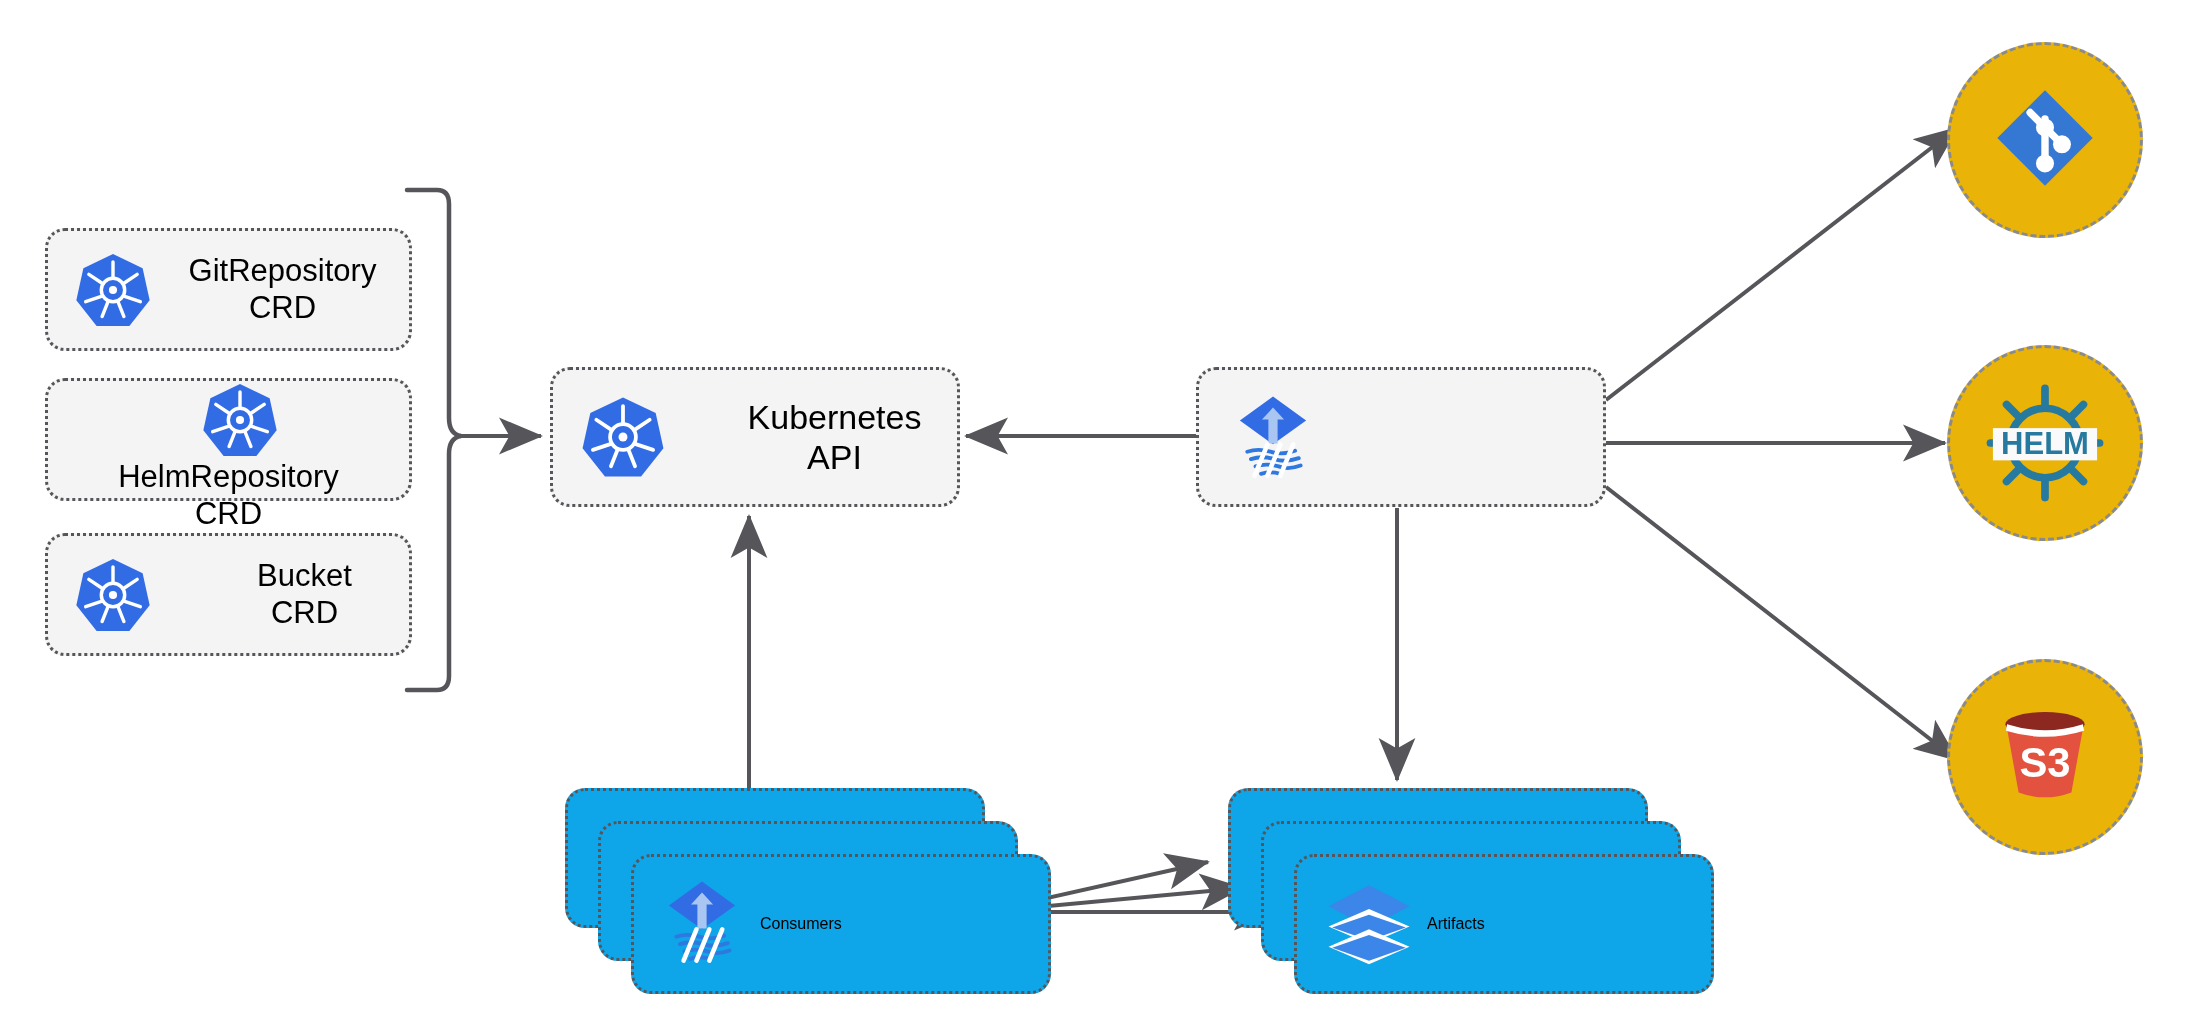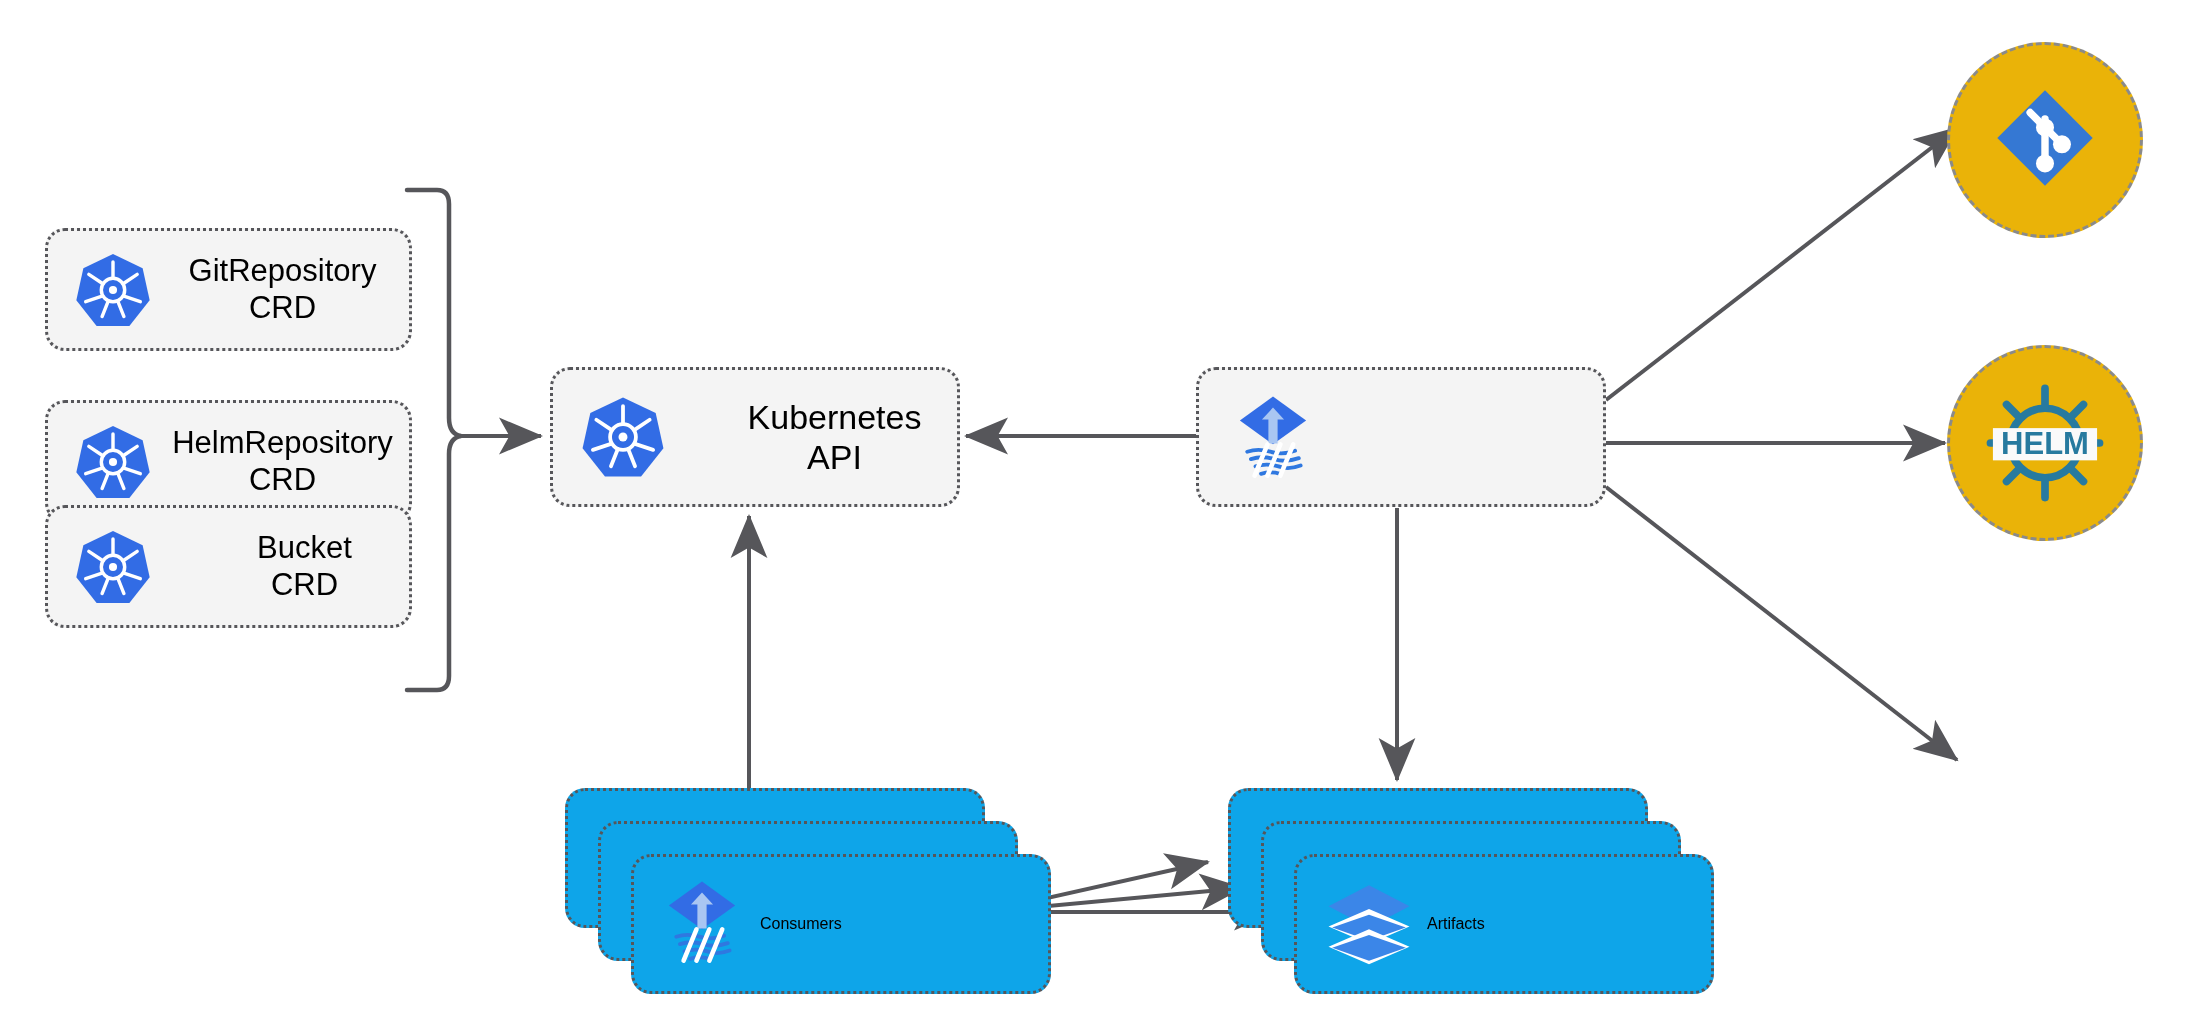--- a/index.html
+++ b/index.html
@@ -97,42 +97,42 @@
           <line x1="36" y1="58" x2="15" y2="65"></line>
           <line x1="37" y1="42" x2="19" y2="30"></line>
         </g>
         <circle cx="50" cy="50" r="5.2" fill="#ffffff"></circle>
       </svg>
     </span>
     <span class="label">GitRepository
 CRD</span>
   </div>
 
-  <div class="node crd" style="top:400px;">
+  <div class="node crd" style="top:378px;flex-direction:column;">
     <span class="ico">
       <svg width="78" height="78" viewBox="0 0 100 100">
         <path fill="#326ce5" d="M50 4 L88 22 L97 63 L71 96 L29 96 L3 63 L12 22 Z"></path>
         <g fill="none" stroke="#ffffff" stroke-width="4.4" stroke-linecap="round">
           <circle cx="50" cy="50" r="15"></circle>
           <line x1="50" y1="35" x2="50" y2="14"></line>
           <line x1="63" y1="42" x2="81" y2="30"></line>
           <line x1="64" y1="58" x2="85" y2="65"></line>
           <line x1="56" y1="64" x2="64" y2="84"></line>
           <line x1="44" y1="64" x2="36" y2="84"></line>
           <line x1="36" y1="58" x2="15" y2="65"></line>
           <line x1="37" y1="42" x2="19" y2="30"></line>
         </g>
         <circle cx="50" cy="50" r="5.2" fill="#ffffff"></circle>
       </svg>
     </span>
     <span class="label">HelmRepository
 CRD</span>
   </div>
 
-  <div class="node crd" style="top:505px;gap:44px;">
+  <div class="node crd" style="top:533px;gap:44px;">
     <span class="ico">
       <svg width="78" height="78" viewBox="0 0 100 100">
         <path fill="#326ce5" d="M50 4 L88 22 L97 63 L71 96 L29 96 L3 63 L12 22 Z"></path>
         <g fill="none" stroke="#ffffff" stroke-width="4.4" stroke-linecap="round">
           <circle cx="50" cy="50" r="15"></circle>
           <line x1="50" y1="35" x2="50" y2="14"></line>
           <line x1="63" y1="42" x2="81" y2="30"></line>
           <line x1="64" y1="58" x2="85" y2="65"></line>
           <line x1="56" y1="64" x2="64" y2="84"></line>
           <line x1="44" y1="64" x2="36" y2="84"></line>
@@ -252,14 +252,24 @@
           <line x1="70" y1="30" x2="81" y2="19"></line>
           <line x1="30" y1="70" x2="19" y2="81"></line>
           <line x1="70" y1="70" x2="81" y2="81"></line>
         </g>
         <rect x="8" y="38" width="84" height="26" fill="#fafafa"></rect>
         <text x="50" y="58.5" text-anchor="middle" font-family="Liberation Sans, sans-serif" font-size="25" font-weight="bold" fill="#277a9f">HELM</text>
       </svg>
     </span>
   </div>
 
+  <div class="circ" style="left:1947px;top:659px;">
+    <span>
+      <svg width="110" height="110" viewBox="0 0 100 100">
+        <ellipse cx="50" cy="22" rx="36" ry="11" fill="#8c2820"></ellipse>
+        <path fill="#e2523f" d="M15.5 26 Q50 37 84.5 26 L74 84 Q50 93 26 84 Z"></path>
+        <path fill="#ffffff" d="M15.5 22 Q50 33 84.5 22 L85.5 28 Q50 39 14.5 28 Z"></path>
+        <text x="50" y="70" text-anchor="middle" font-family="Liberation Sans, sans-serif" font-size="38" font-weight="bold" fill="#ffffff">S3</text>
+      </svg>
+    </span>
+  </div>
 
 </div>
 
 </body></html>

